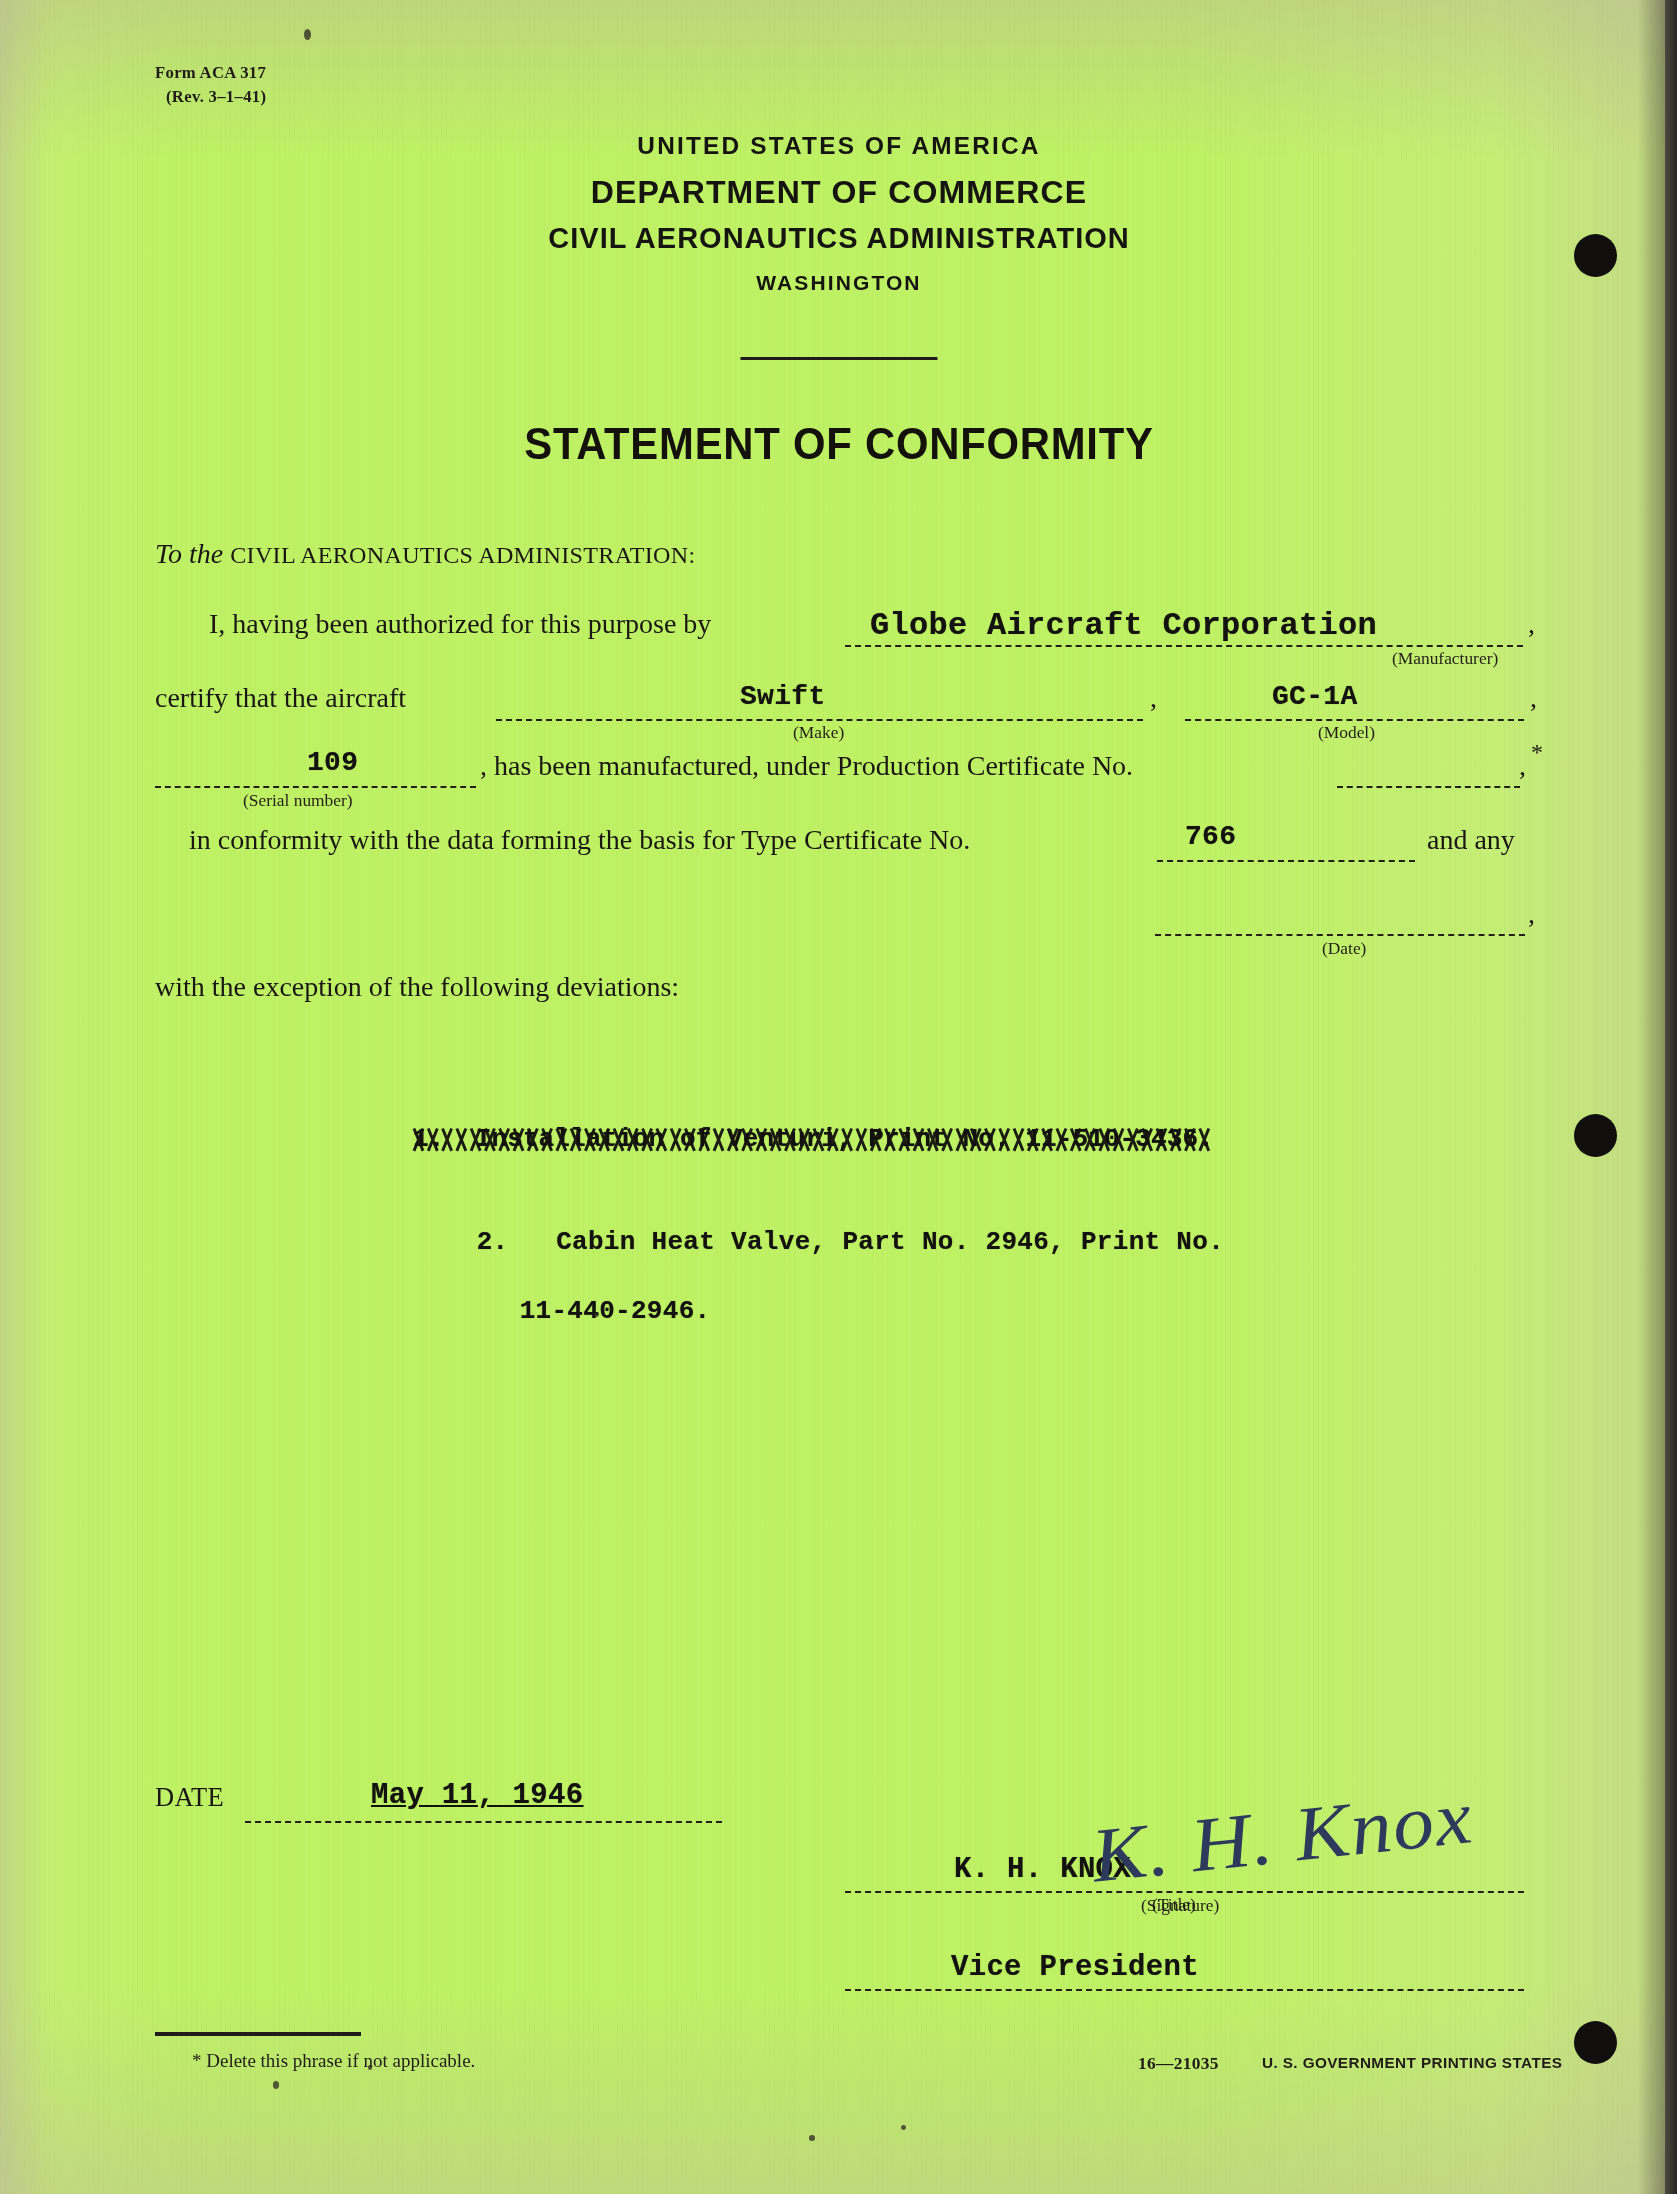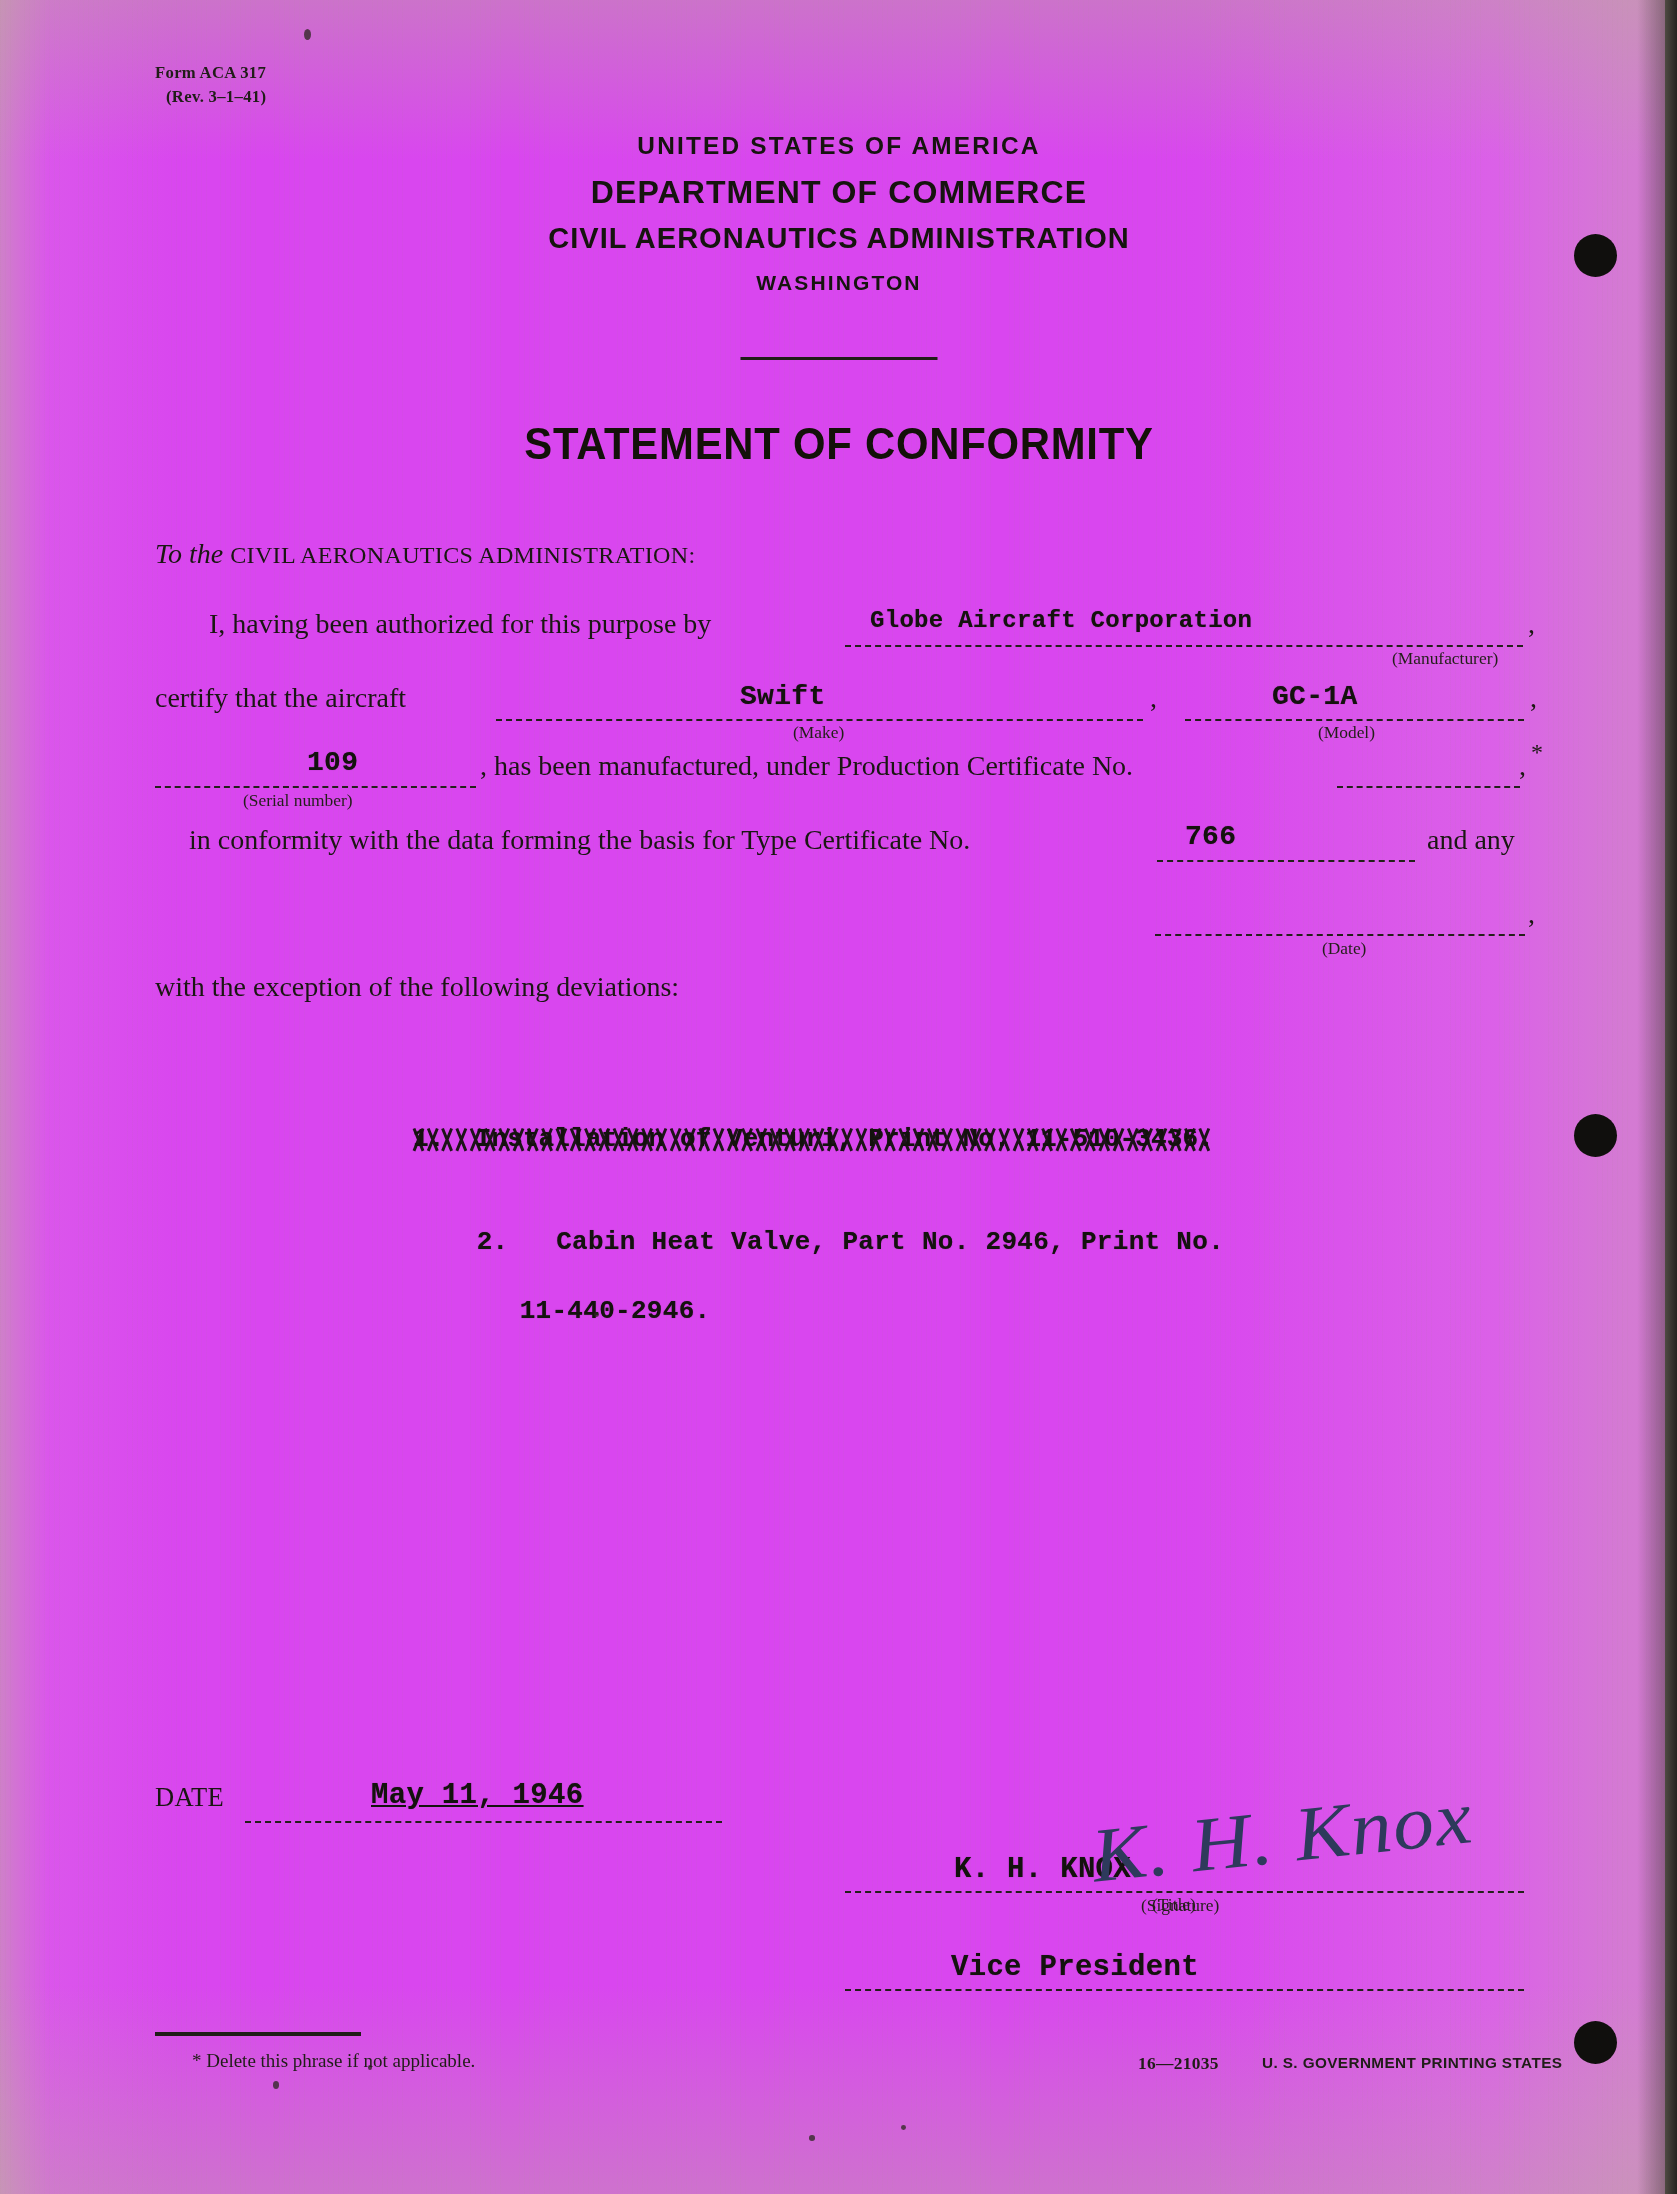--- a/index.html
+++ b/index.html
@@ -8,21 +8,21 @@
     background: #8a8578;
   }
   body {
     font-family: "Liberation Serif", serif;
   }
 
   #page {
     position: relative;
     width: 1678px;
     height: 2194px;
-    background: #d946ef;
+    background: #bef264;
     overflow: hidden;
   }
 
   
   #paper-tone {
     position: absolute;
     inset: 0;
     background:
       linear-gradient(90deg,
         rgba(196,186,163,0.50) 0px,
@@ -271,21 +271,21 @@
   <div id="hdr-rule"></div>
 
   <div id="doc-title">STATEMENT OF CONFORMITY</div>
 
   <div class="body-line" style="left:155px; top:538px;">
     <span class="ital">To the</span><span>&nbsp;</span><span class="smallcaps-serif">CIVIL AERONAUTICS ADMINISTRATION:</span>
   </div>
 
   <div class="body-line" style="left:209px; top:608px;">I, having been authorized for this purpose by</div>
   <div class="rule" style="left:845px; top:645px; width:678px;"></div>
-  <div class="typed" style="left:870px; top:607px; font-size:24px;">Globe Aircraft Corporation</div>
+  <div class="typed" style="left:870px; top:607px; font-size:32px;">Globe Aircraft Corporation</div>
   <div class="body-line" style="left:1528px; top:608px;">,</div>
   <div class="cap" style="left:1392px; top:648px;">(Manufacturer)</div>
 
   <div class="body-line" style="left:155px; top:682px;">certify that the aircraft</div>
   <div class="rule" style="left:496px; top:719px; width:647px;"></div>
   <div class="typed" style="left:740px; top:681px; font-size:28px;">Swift</div>
   <div class="body-line" style="left:1150px; top:682px;">,</div>
   <div class="cap" style="left:793px; top:722px;">(Make)</div>
 
   <div class="rule" style="left:1185px; top:719px; width:339px;"></div>

